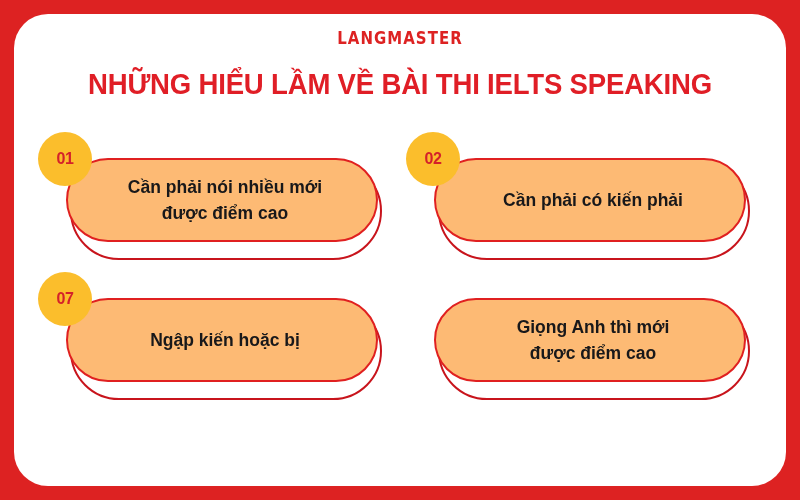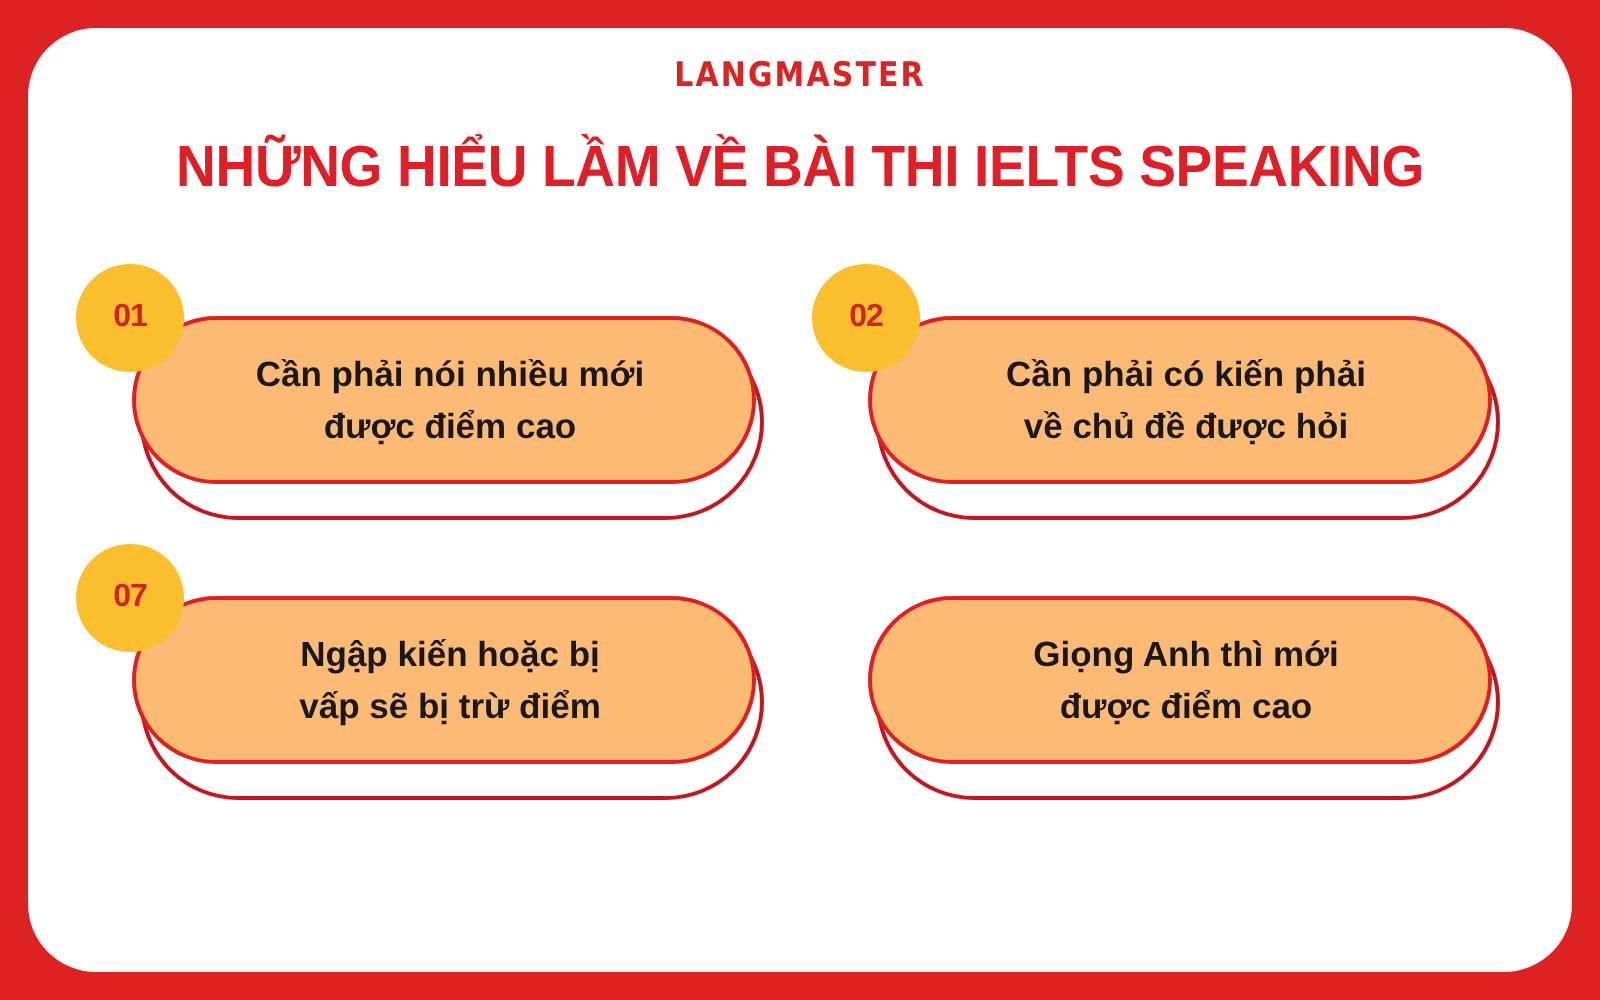--- a/index.html
+++ b/index.html
@@ -185,34 +185,32 @@
       <div class="badge">
         <span class="badge-num">01</span>
       </div>
     </div>
 
     <div class="card-wrap pos-r0c1">
       <div class="card-shadow"></div>
       <div class="card-pill">
         <div class="card-text">
           <div>Cần phải có kiến phải</div>
-          <div>về chủ đề được hỏi</div>
         </div>
       </div>
       <div class="badge">
         <span class="badge-num">02</span>
       </div>
     </div>
 
     <div class="card-wrap pos-r1c0">
       <div class="card-shadow"></div>
       <div class="card-pill">
         <div class="card-text">
           <div>Ngập kiến hoặc bị</div>
-          <div>vấp sẽ bị trừ điểm</div>
         </div>
       </div>
       <div class="badge">
         <span class="badge-num">07</span>
       </div>
     </div>
 
     <div class="card-wrap pos-r1c1">
       <div class="card-shadow"></div>
       <div class="card-pill">

